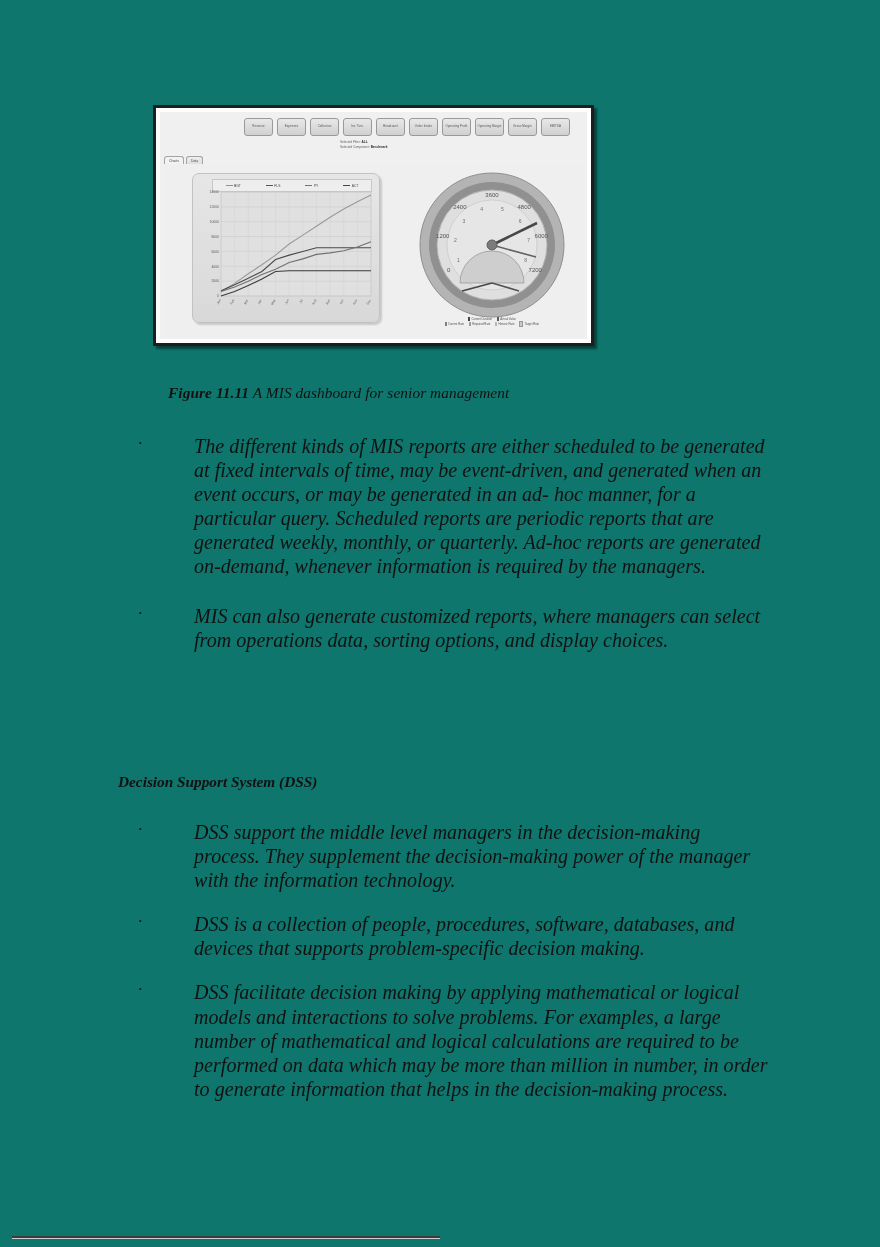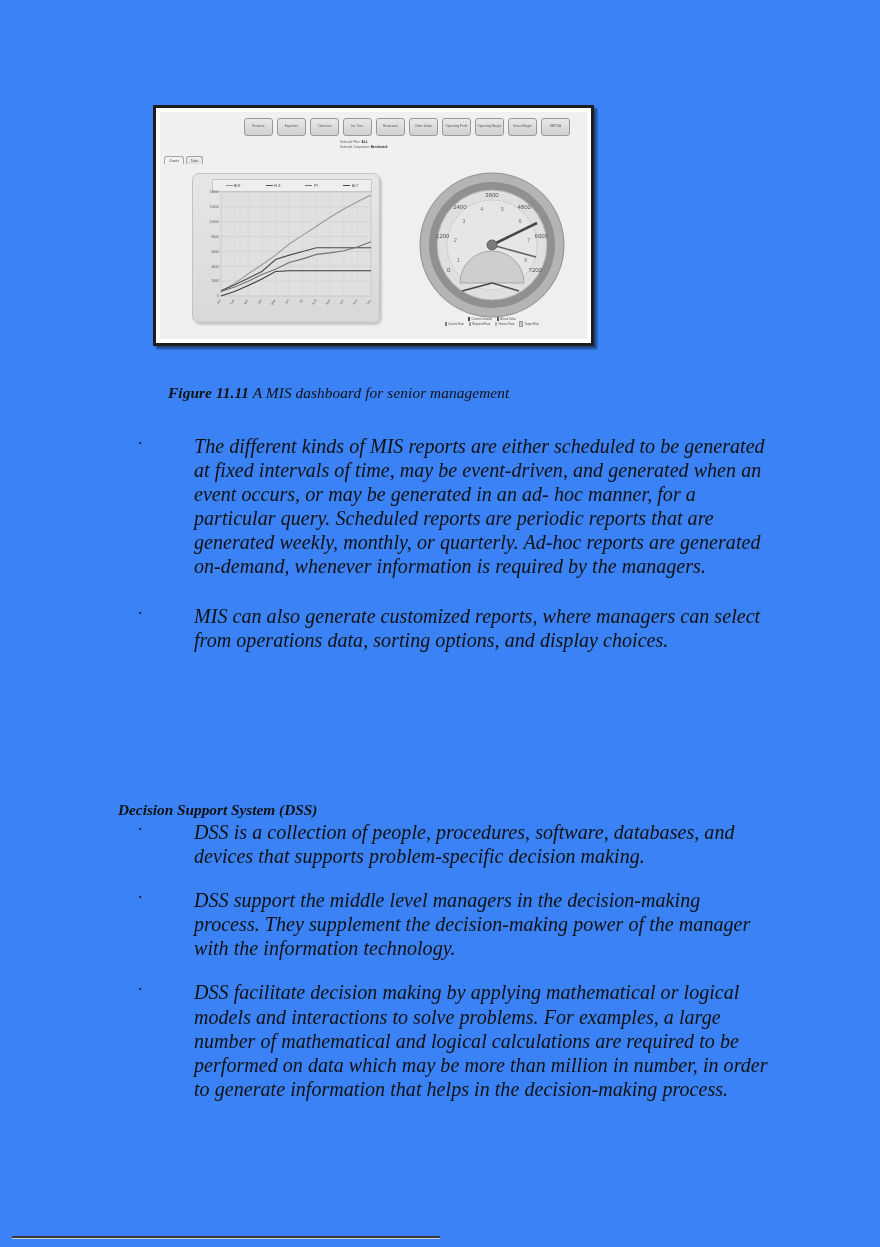--- a/index.html
+++ b/index.html
@@ -12,21 +12,21 @@
     height: 1247px;
     position: relative;
     font-family: "Liberation Sans", sans-serif;
     overflow: hidden;
   }
 
   
   .page {
     position: absolute;
     inset: 0;
-    background: #3b82f6;
+    background: #0f766e;
   }
 
   
   .figure-wrap {
     position: absolute;
     left: 153px;
     top: 105px;
     width: 441px;
     height: 241px;
     box-sizing: border-box;
@@ -215,21 +215,20 @@
   }
   .h-sub {
     position: absolute;
     left: 118px;
     top: 773px;
     font-family: "Liberation Serif", serif;
     font-weight: bold;
     font-style: italic;
     font-size: 15.3px;
     color: #111;
-    margin-top: 28px;
   }
   .list-a { left: 131px; top: 434px; }
   .list-b { left: 131px; top: 604px; }
   .list-c { left: 131px; top: 820px; }
 
   .footrule {
     position: absolute;
     left: 12px;
     top: 1236px;
     width: 428px;
@@ -419,19 +418,19 @@
   <ul class="bl list-a" id="lista">
       <li>The different kinds of MIS reports are either scheduled to be generated at fixed intervals of time, may be event-driven, and generated when an event occurs, or may be generated in an ad- hoc manner, for a particular query. Scheduled reports are periodic reports that are generated weekly, monthly, or quarterly. Ad-hoc reports are generated on-demand, whenever information is required by the managers.</li>
     </ul>
   <ul class="bl list-b" id="listb">
       <li>MIS can also generate customized reports, where managers can select from operations data, sorting options, and display choices.</li>
     </ul>
 
   <div class="h-sub">Decision Support System (DSS)</div>
 
   <ul class="bl list-c" id="listc">
+      <li>DSS support the middle level managers in the decision-making process. They supplement the decision-making power of the manager with the information technology.</li>
       <li>DSS is a collection of people, procedures, software, databases, and devices that supports problem-specific decision making.</li>
-      <li>DSS support the middle level managers in the decision-making process. They supplement the decision-making power of the manager with the information technology.</li>
       <li>DSS facilitate decision making by applying mathematical or logical models and interactions to solve problems. For examples, a large number of mathematical and logical calculations are required to be performed on data which may be more than million in number, in order to generate information that helps in the decision-making process.</li>
     </ul>
 
   <div class="footrule"></div>
 </div>
 
 </body></html>

